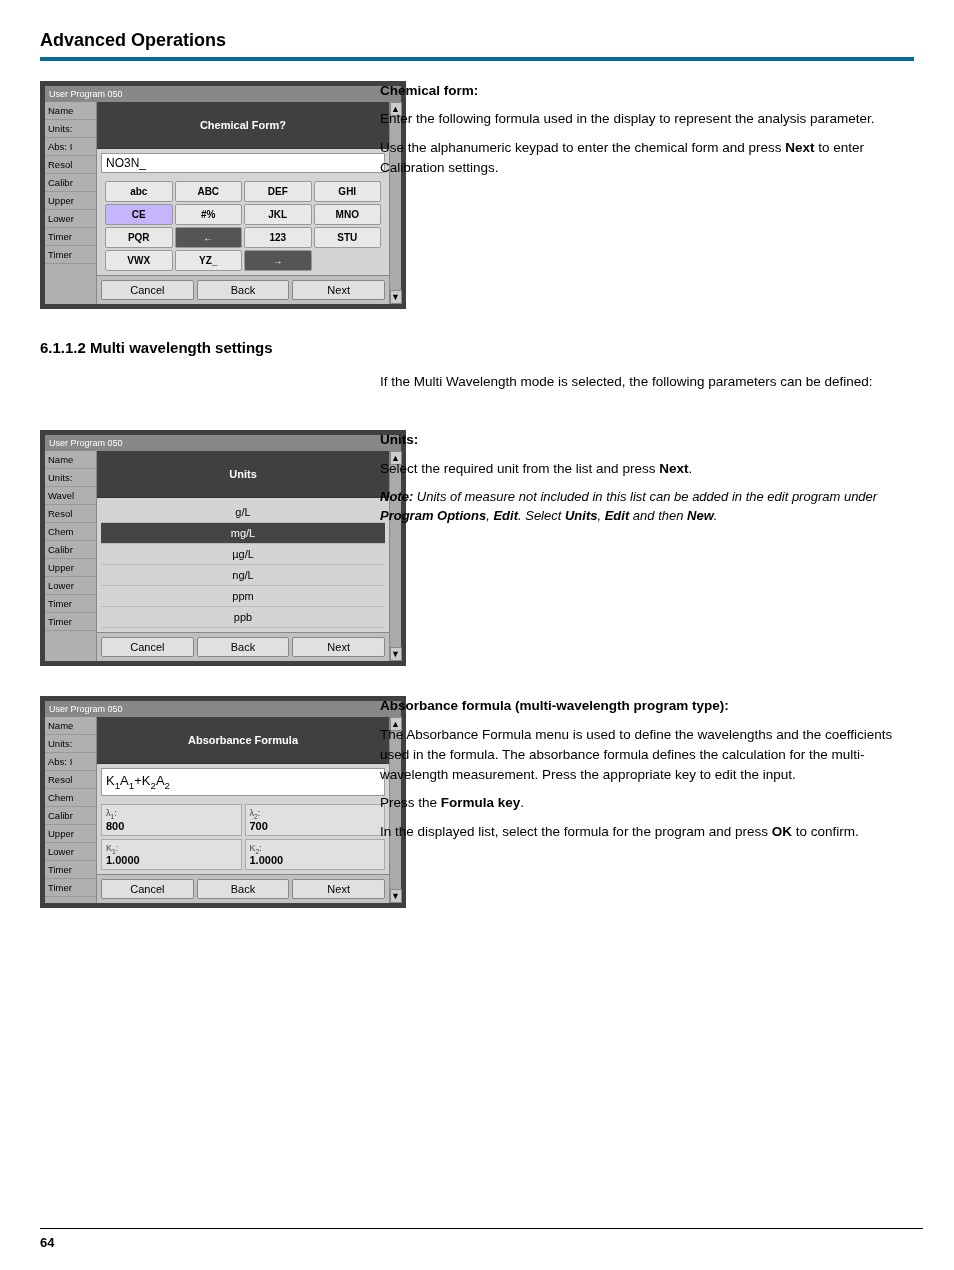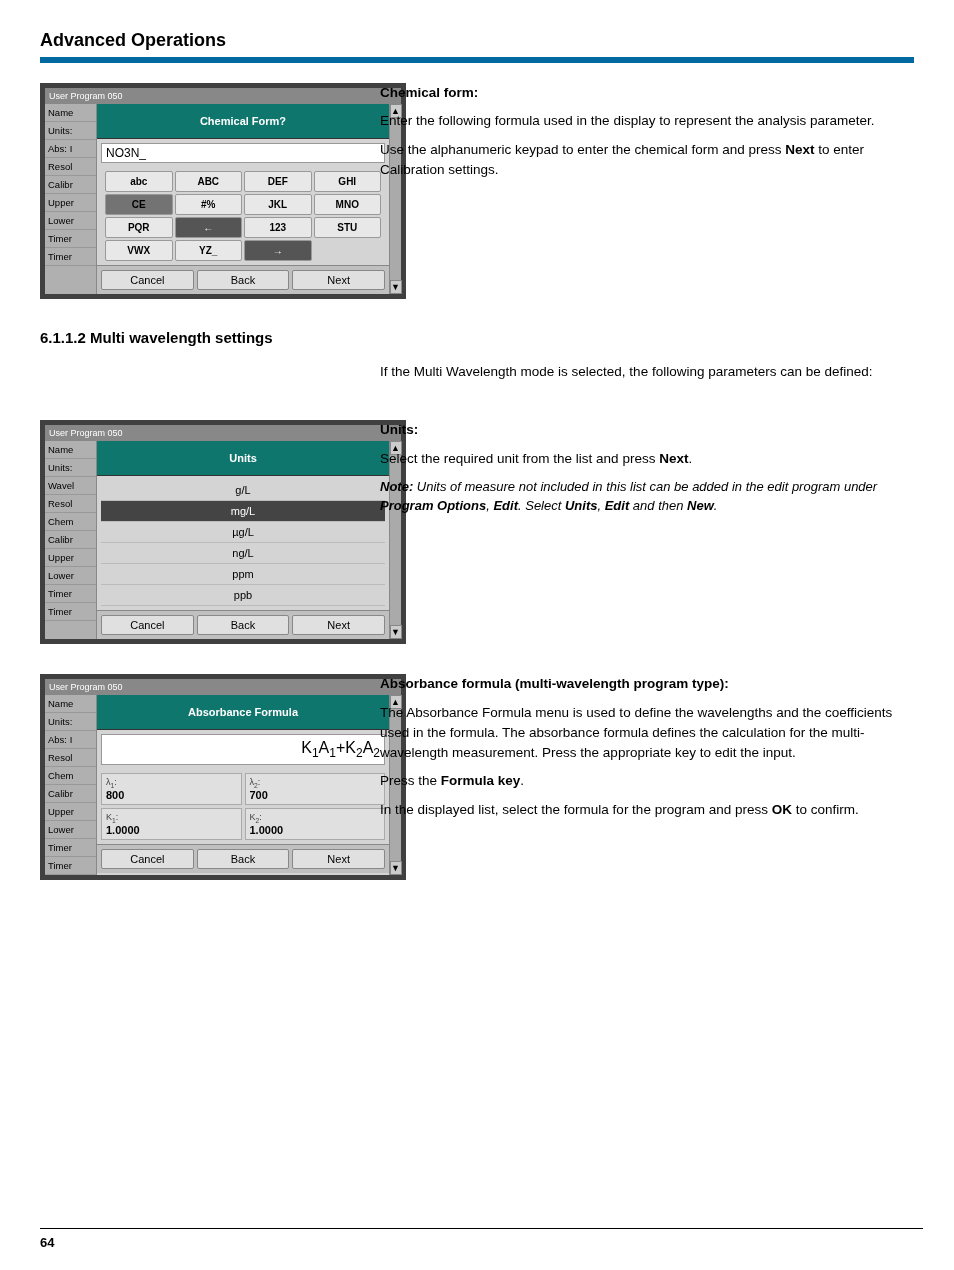--- a/index.html
+++ b/index.html
@@ -14,21 +14,21 @@
 
     .page-container {
       width: 954px;
       min-height: 1270px;
       padding: 30px 40px 40px 40px;
       position: relative;
     }
 
     
     .page-header {
-      border-bottom: 6px solid #0369a1;
+      border-bottom: 4px solid #0369a1;
       padding-bottom: 6px;
       margin-bottom: 20px;
     }
     .page-header-title {
       font-size: 18px;
       font-weight: bold;
     }
 
     
     .section {
@@ -108,26 +108,26 @@
     
     .device-main {
       flex: 1;
       background: #d4d4d4;
       display: flex;
       flex-direction: column;
     }
 
     
     .device-title-bar {
-      background: #0f766e;
+      background: #404040;
       color: #fff;
       text-align: center;
       font-size: 11px;
       font-weight: bold;
-      padding: 11px 0;
+      padding: 17px 0;
       border-bottom: 1px solid #333;
     }
 
     
     .device-scrollbar {
       width: 12px;
       background: #aaa;
       border-left: 1px solid #888;
       display: flex;
       flex-direction: column;
@@ -189,21 +189,21 @@
       border: 1px solid #999;
       border-radius: 2px;
       font-size: 10px;
       font-weight: bold;
       text-align: center;
       padding: 4px 2px;
       cursor: pointer;
     }
 
     .chem-key-ce {
-      background: #737373;
+      background: #c4b5fd;
     }
 
     .chem-key-arrow {
       background: #555;
       color: #fff;
     }
 
     .chem-key-fwd {
       background: #555;
       color: #fff;
@@ -226,22 +226,22 @@
     .units-item-selected {
       background: #444;
       color: #fff;
     }
 
     
     .abs-formula-display {
       background: #fff;
       margin: 4px;
       padding: 4px;
-      text-align: right;
-      font-size: 16px;
+      text-align: left;
+      font-size: 13px;
       border: 1px solid #999;
     }
 
     .abs-formula-grid {
       display: grid;
       grid-template-columns: 1fr 1fr;
       gap: 3px;
       margin: 4px;
     }
 

